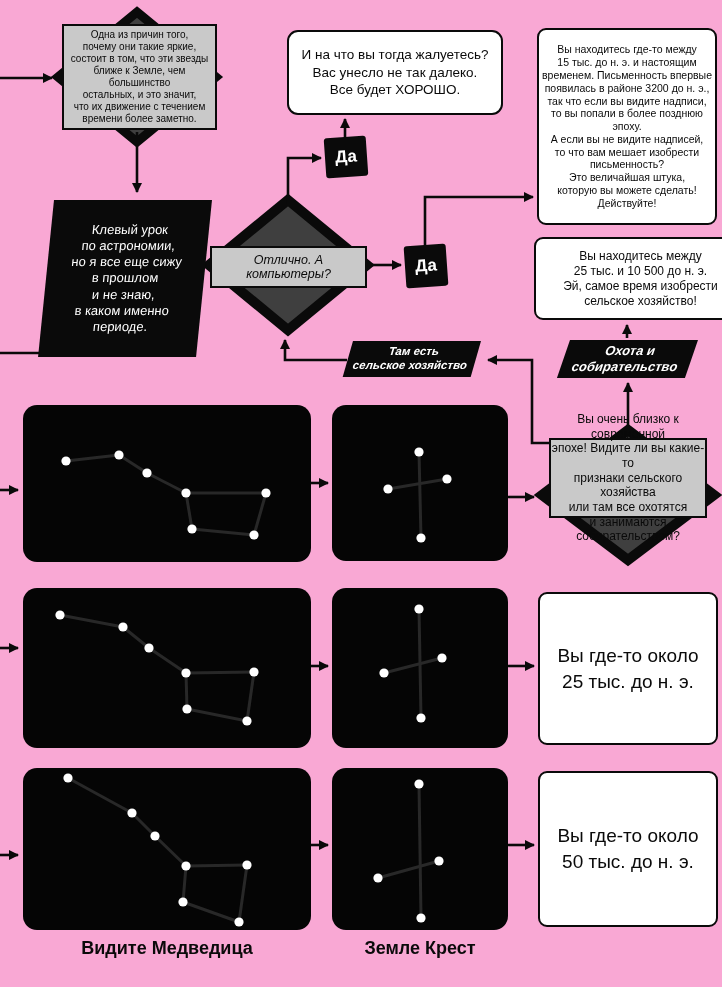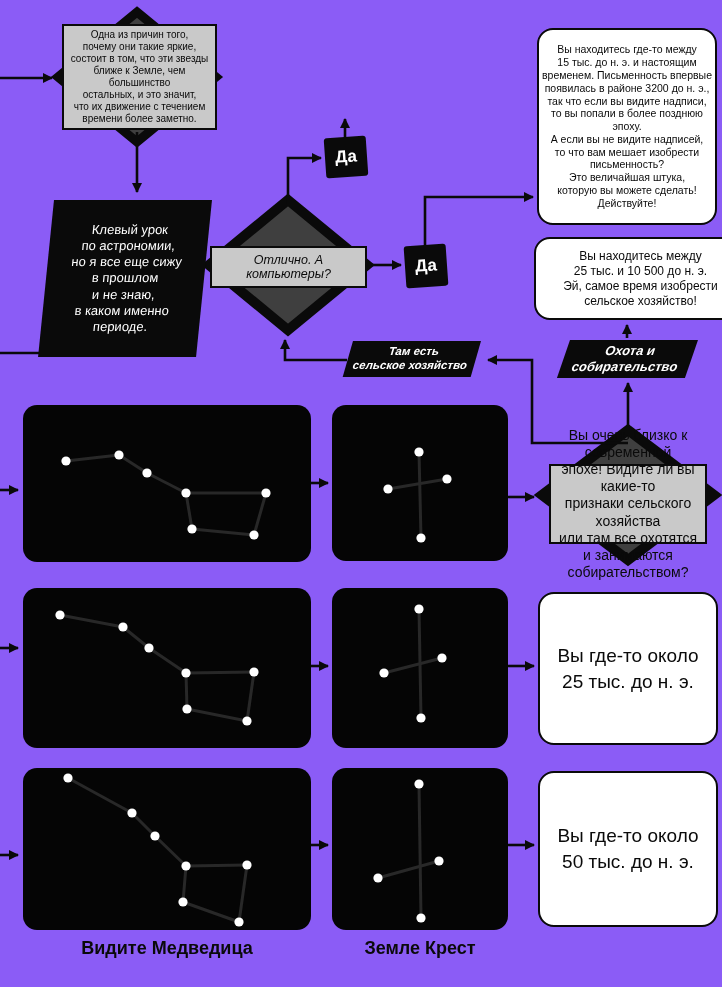--- a/index.html
+++ b/index.html
@@ -1,25 +1,25 @@
 <!DOCTYPE html>
 <html><head>
 <meta charset="utf-8">
 <style>
   html,body{margin:0;padding:0;background:#ffffff;}
   #stage{
-    position:relative;width:722px;height:987px;background:#8b5cf6;overflow:hidden;
+    position:relative;width:722px;height:987px;background:#f9a8d4;overflow:hidden;
     font-family:"Liberation Sans", sans-serif;color:#0a0a0a;
   }
   .abs{position:absolute;box-sizing:border-box;}
   .node{
     display:flex;align-items:center;justify-content:center;
     text-align:center;white-space:pre-line;
   }
-  .whitebox{background:#ffffff;border:2.8px solid #0a0a0a;border-radius:16px;}
+  .whitebox{background:#ffffff;border:2.8px solid #0a0a0a;border-radius:9px;}
   .graybox{background:#c9c9c9;border:2.4px solid #0a0a0a;}
   .blackpara{background:#0a0a0a;color:#ffffff;}
   .yes{
     background:#0a0a0a;color:#ffffff;font-weight:bold;font-size:17px;
     border-radius:3px;transform:rotate(-4deg);
   }
   .panel{background:#050505;border-radius:14px;}
   .clabel{font-weight:bold;font-size:18px;text-align:center;}
   svg{display:block;}
 </style>
@@ -77,20 +77,23 @@
 
   <div class="abs node blackpara" style="left:54px;top:200px;width:158px;height:157px;font-size:13px;line-height:1.24;
               transform:skewX(-5.8deg);transform-origin:top left;">Клевый урок
 по астрономии,
 но я все еще сижу
 в прошлом
 и не знаю,
 в каком именно
 периоде.</div>
 
+  <div class="abs node whitebox" style="left:287px;top:30px;width:216px;height:85px;font-size:13.5px;line-height:1.3;border-radius:11px;">И на что вы тогда жалуетесь?
+Вас унесло не так далеко.
+Все будет ХОРОШО.</div>
 
   <div class="abs node graybox" style="left:210px;top:246px;width:157px;height:42px;font-size:12.5px;font-style:italic;">Отлично. А компьютеры?</div>
 
   <div class="abs node yes" style="left:325px;top:137px;width:42px;height:40px;">Да</div>
   <div class="abs node yes" style="left:405px;top:245px;width:42px;height:42px;">Да</div>
 
   <div class="abs node whitebox" style="left:537px;top:28px;width:180px;height:197px;font-size:10.5px;line-height:1.22;padding:2px;">Вы находитесь где-то между
 15 тыс. до н. э. и настоящим
 временем. Письменность впервые
 появилась в районе 3200 до н. э.,
@@ -110,21 +113,21 @@
 сельское хозяйство!</div>
 
   <div class="abs node blackpara" style="left:570px;top:340px;width:128px;height:38px;font-size:13px;font-weight:bold;line-height:1.2;
               transform:skewX(-19deg);transform-origin:top left;">Охота и
 собирательство</div>
 
   <div class="abs node blackpara" style="left:353px;top:341px;width:128px;height:36px;font-size:11.5px;font-weight:bold;line-height:1.2;
               transform:skewX(-16deg);transform-origin:top left;">Там есть
 сельское хозяйство</div>
 
-  <div class="abs node graybox" style="left:549px;top:464px;width:158px;height:80px;font-size:14px;line-height:1.22;">Вы очень близко к современной
+  <div class="abs node graybox" style="left:549px;top:438px;width:158px;height:80px;font-size:12px;line-height:1.22;">Вы очень близко к современной
 эпохе! Видите ли вы какие-то
 признаки сельского хозяйства
 или там все охотятся
 и занимаются собирательством?</div>
 
   <div class="abs panel" style="left:23px;top:405px;width:288px;height:157px;">
       <svg width="288" height="157" viewBox="0 0 288 157">
         <line x1="43" y1="56" x2="96" y2="50" stroke="#282828" stroke-width="3"></line>
         <line x1="96" y1="50" x2="124" y2="68" stroke="#282828" stroke-width="3"></line>
         <line x1="124" y1="68" x2="163" y2="88" stroke="#282828" stroke-width="3"></line>

